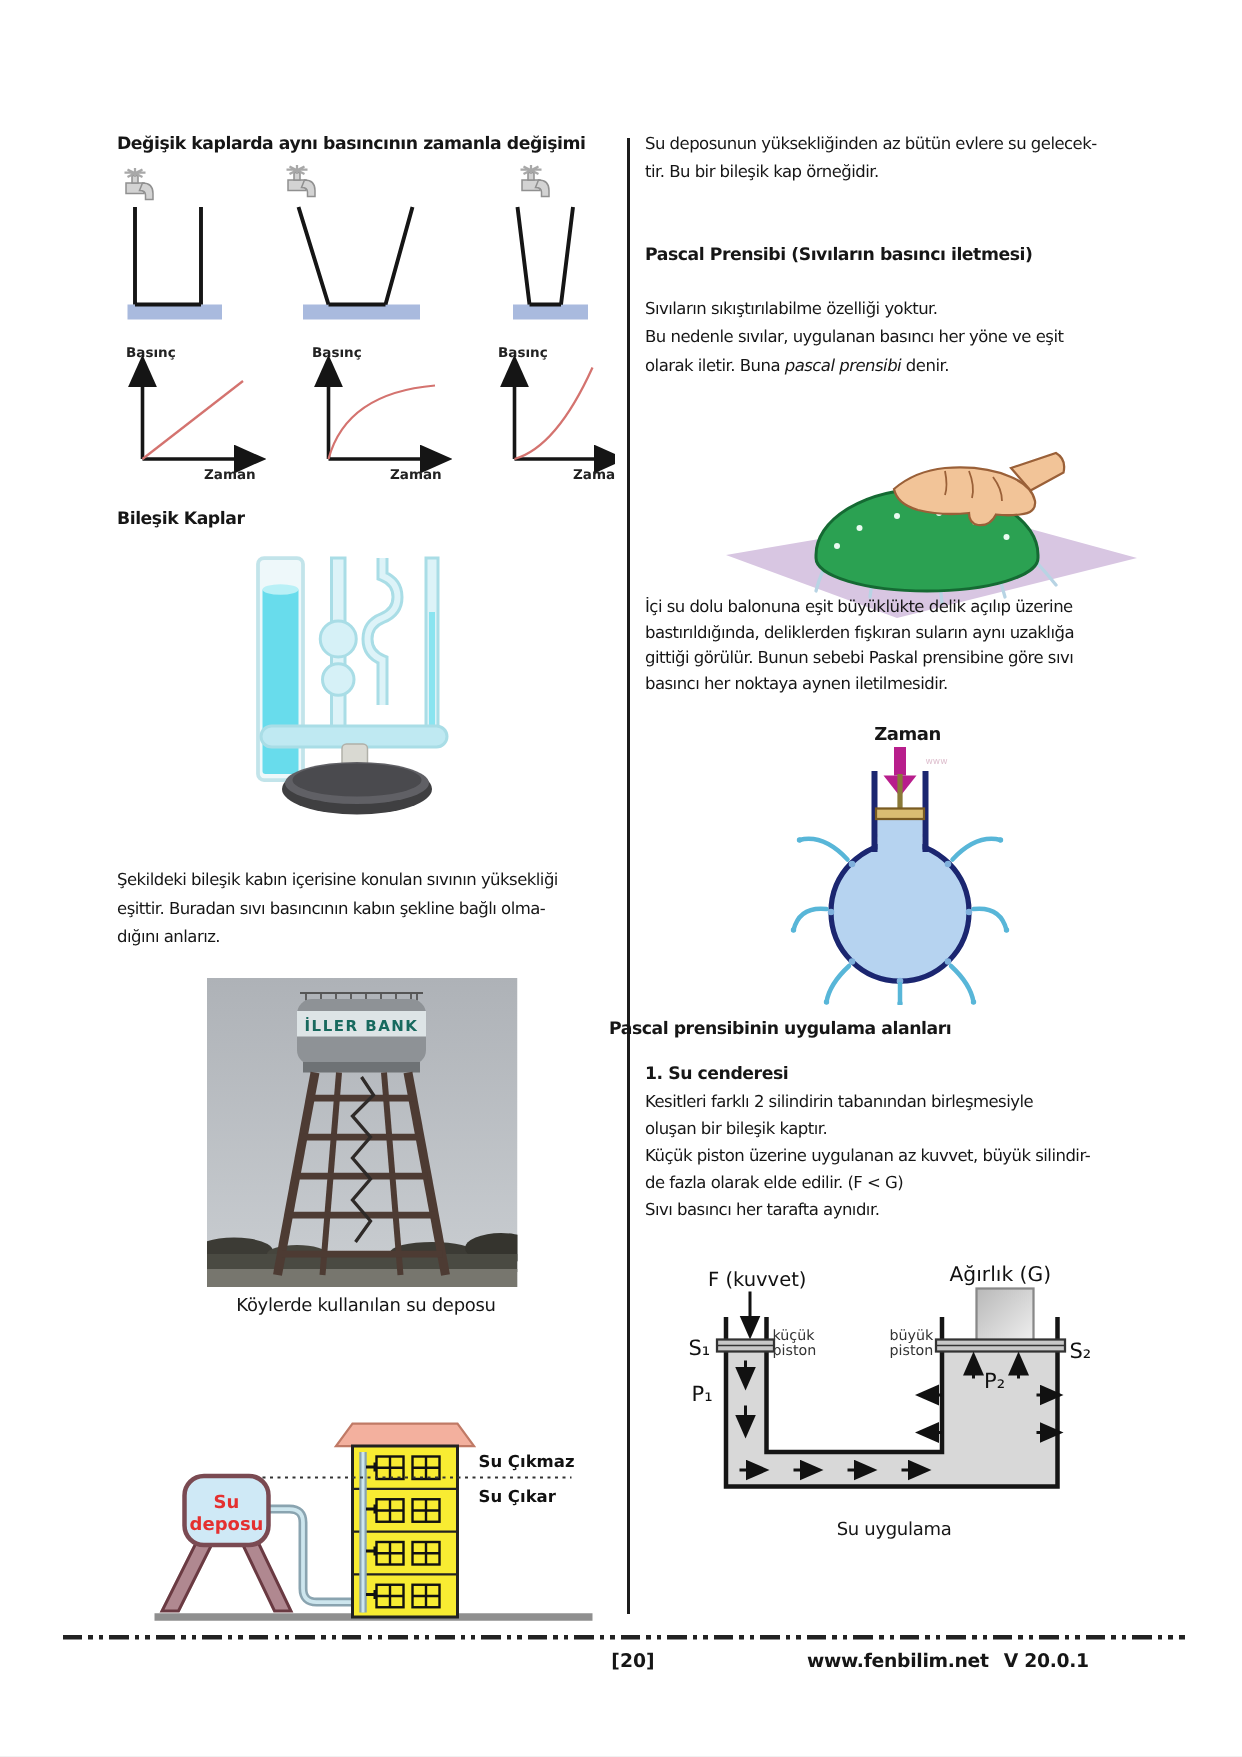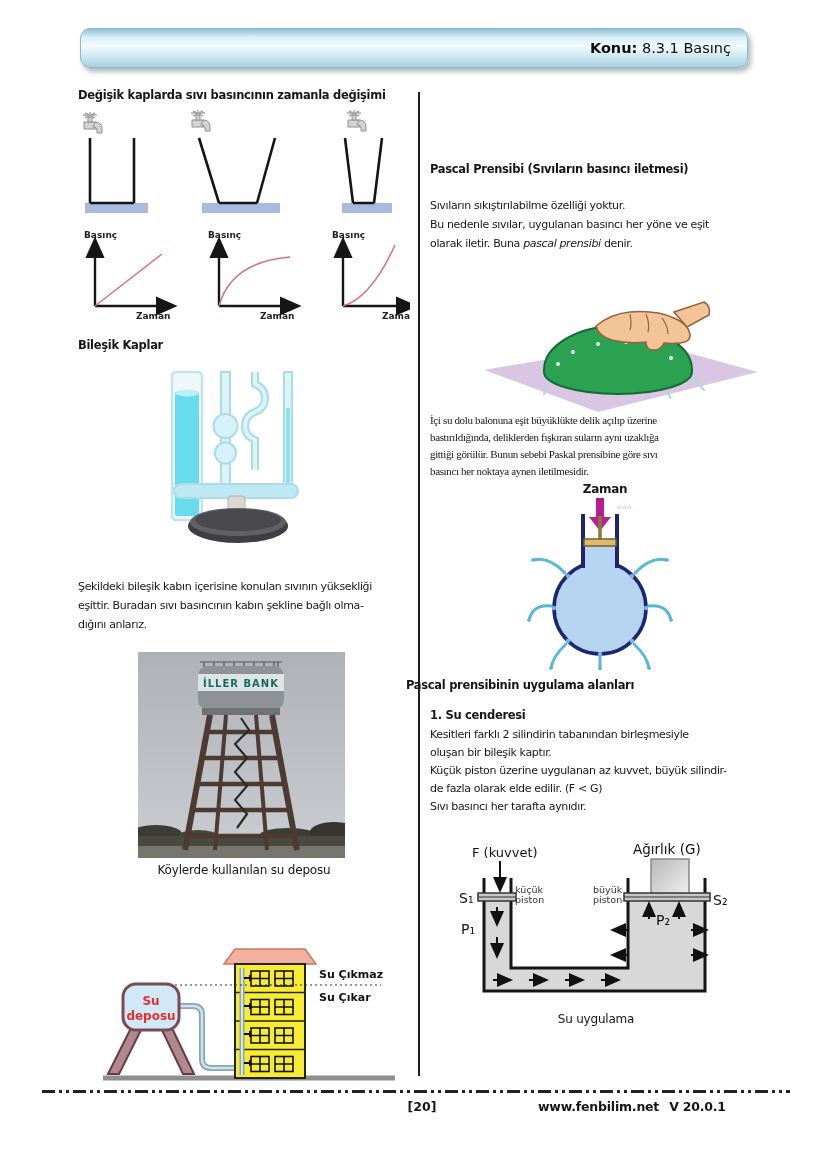--- a/index.html
+++ b/index.html
@@ -24,28 +24,24 @@
   svg text{font-family:"DejaVu Sans",sans-serif;}
   .gl{font-size:9px;font-weight:bold;fill:#222;}
   .pressfont{font-family:"Liberation Sans",sans-serif;}
   .it{font-style:italic;}
 </style>
 </head>
 <body>
 
 <div class="page">
 
-  <div class="topbar">
-    <b>Konu:</b>
-    <span>8.3.1 Basınç</span>
-  </div>
 
   <div class="divider"></div>
 
-  <div class="h" style="left:78px;top:88px;width:340px;">Değişik kaplarda sıvı basıncının zamanla değişimi</div>
+  <div class="h" style="left:78px;top:88px;width:340px;">Değişik kaplarda aynı basıncının zamanla değişimi</div>
 
   <svg class="abs" style="left:78px;top:106px;" width="332" height="118" viewBox="0 0 332 118">
     <defs>
       <g id="faucet">
         <path d="M4 11 h12 v7 h-12 z" fill="#d3d3d3" stroke="#909090" stroke-width="1"></path>
         <path d="M15 11 q7 0 7 7 v4 h-5 v-3 q0 -3 -4 -3 z" fill="#d3d3d3" stroke="#909090" stroke-width="1"></path>
         <rect x="8" y="6" width="4" height="5" fill="#d3d3d3" stroke="#909090" stroke-width="1"></rect>
         <path d="M3 4 h14 M10 1 v6 M5 2 l10 5 M15 2 l-10 5" stroke="#a8a8a8" stroke-width="1.5" fill="none"></path>
       </g>
     </defs>
@@ -191,20 +187,22 @@
       <polygon points="66,86 77,86 99,132 88,132" fill="#b08890" stroke="#6a3a42" stroke-width="2"></polygon>
       <rect x="28" y="42" width="56" height="46" rx="13" fill="#cfe9f6" stroke="#7a4a52" stroke-width="3"></rect>
       <text x="56" y="63" font-size="12" font-weight="bold" fill="#e43030" text-anchor="middle">Su</text>
       <text x="56" y="78" font-size="12" font-weight="bold" fill="#e43030" text-anchor="middle">deposu</text>
     </g>
     <line x1="80" y1="43" x2="286" y2="43" stroke="#333" stroke-width="1.2" stroke-dasharray="2,3"></line>
     <text x="224" y="36" font-size="11" font-weight="bold" fill="#111">Su Çıkmaz</text>
     <text x="224" y="59" font-size="11" font-weight="bold" fill="#111">Su Çıkar</text>
   </svg>
 
+  <div class="para" style="left:430px;top:86px;width:345px;">Su deposunun yüksekliğinden az bütün evlere su gelecek-
+tir. Bu bir bileşik kap örneğidir.</div>
 
   <div class="h" style="left:430px;top:162px;">Pascal Prensibi (Sıvıların basıncı iletmesi)</div>
 
   <div class="para" style="left:430px;top:196px;width:345px;"><span>Sıvıların sıkıştırılabilme özelliği yoktur.
 Bu nedenle sıvılar, uygulanan basıncı her yöne ve eşit
 olarak iletir. Buna </span><span class="it">pascal prensibi</span><span> denir.</span></div>
 
 
   <svg class="abs" style="left:478px;top:300px;" width="285" height="114" viewBox="0 0 285 114">
     <polygon points="6,70 170,42 280,72 120,112" fill="#d8c6e2"></polygon>
@@ -224,21 +222,21 @@
         <circle cx="193" cy="58" r="2"></circle>
         <circle cx="80" cy="64" r="2"></circle>
     </g>
     <g fill="#f2c498" stroke="#9a6038" stroke-width="1.5">
       <path d="M196 12 l30 -10 q7 4 5 13 l-22 12 z"></path>
       <path d="M118 26 q14 -12 34 -14 q26 -2 44 6 q14 6 16 16 q1 8 -10 9 q-8 1 -16 0 q-4 8 -12 7 q-6 -1 -6 -8 q-18 2 -34 -2 q-14 -4 -16 -14 z"></path>
       <path d="M152 14 q2 10 0 16 M168 14 q4 10 2 18 M184 18 q6 8 6 16" fill="none" stroke-width="1.2"></path>
     </g>
   </svg>
 
-  <div class="para" style="left:430px;top:412px;width:345px;line-height:17px;font-family:Liberation Serif, serif;">İçi su dolu balonuna eşit büyüklükte delik açılıp üzerine
+  <div class="para" style="left:430px;top:396px;width:345px;line-height:17px;">İçi su dolu balonuna eşit büyüklükte delik açılıp üzerine
 bastırıldığında, deliklerden fışkıran suların aynı uzaklığa
 gittiği görülür. Bunun sebebi Paskal prensibine göre sıvı
 basıncı her noktaya aynen iletilmesidir.</div>
 
   <div class="h" style="left:545px;top:482px;width:120px;text-align:center;font-size:12px;">Zaman</div>
 
   <svg class="abs" style="left:525px;top:498px;" width="160" height="172" viewBox="0 0 160 172">
     <rect x="71" y="0" width="8" height="19" fill="#b81e8c"></rect>
     <polygon points="64,19 86,19 75,33" fill="#b81e8c"></polygon>
     <text x="92" y="11" font-size="6" fill="#dfc0cf">www</text>

